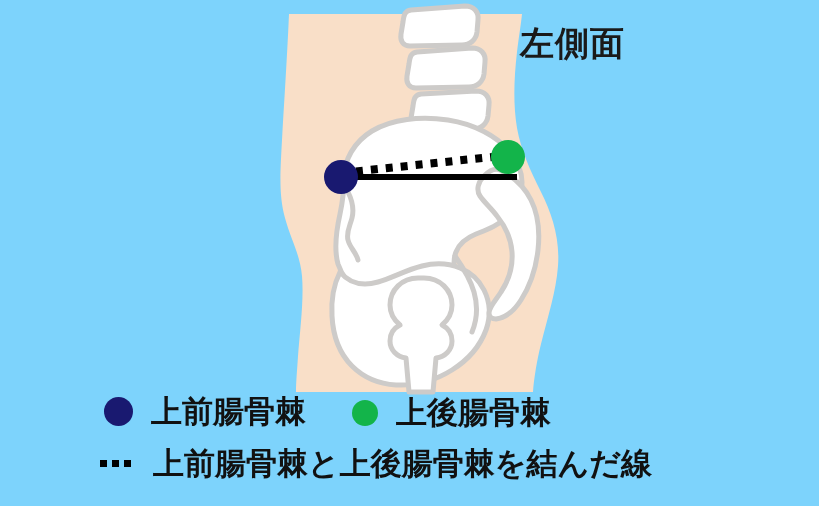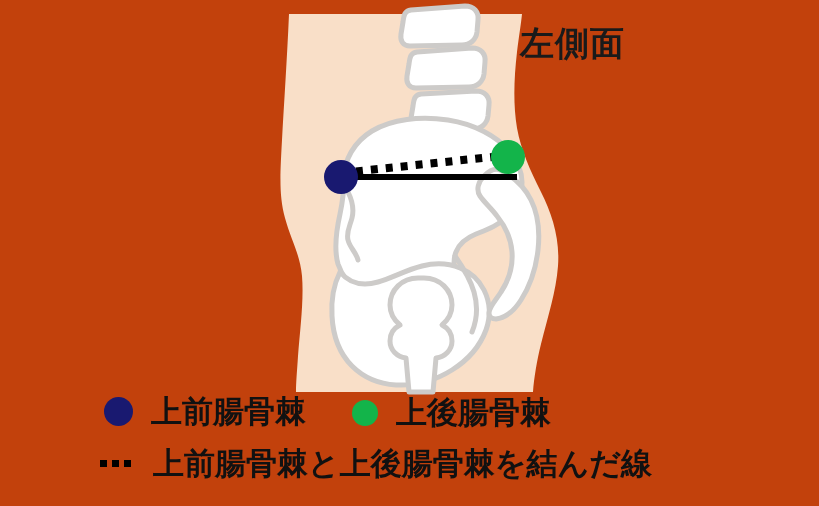--- a/index.html
+++ b/index.html
@@ -7,21 +7,21 @@
     padding: 0;
     background: #ffffff;
   }
   body {
     font-family: "DejaVu Sans", "Liberation Sans", sans-serif;
   }
   #page {
     position: relative;
     width: 819px;
     height: 506px;
-    background: #c2410c;
+    background: #7dd3fc;
     overflow: hidden;
   }
   #figure {
     position: absolute;
     left: 0;
     top: 0;
     width: 819px;
     height: 506px;
   }
   .view-title {

